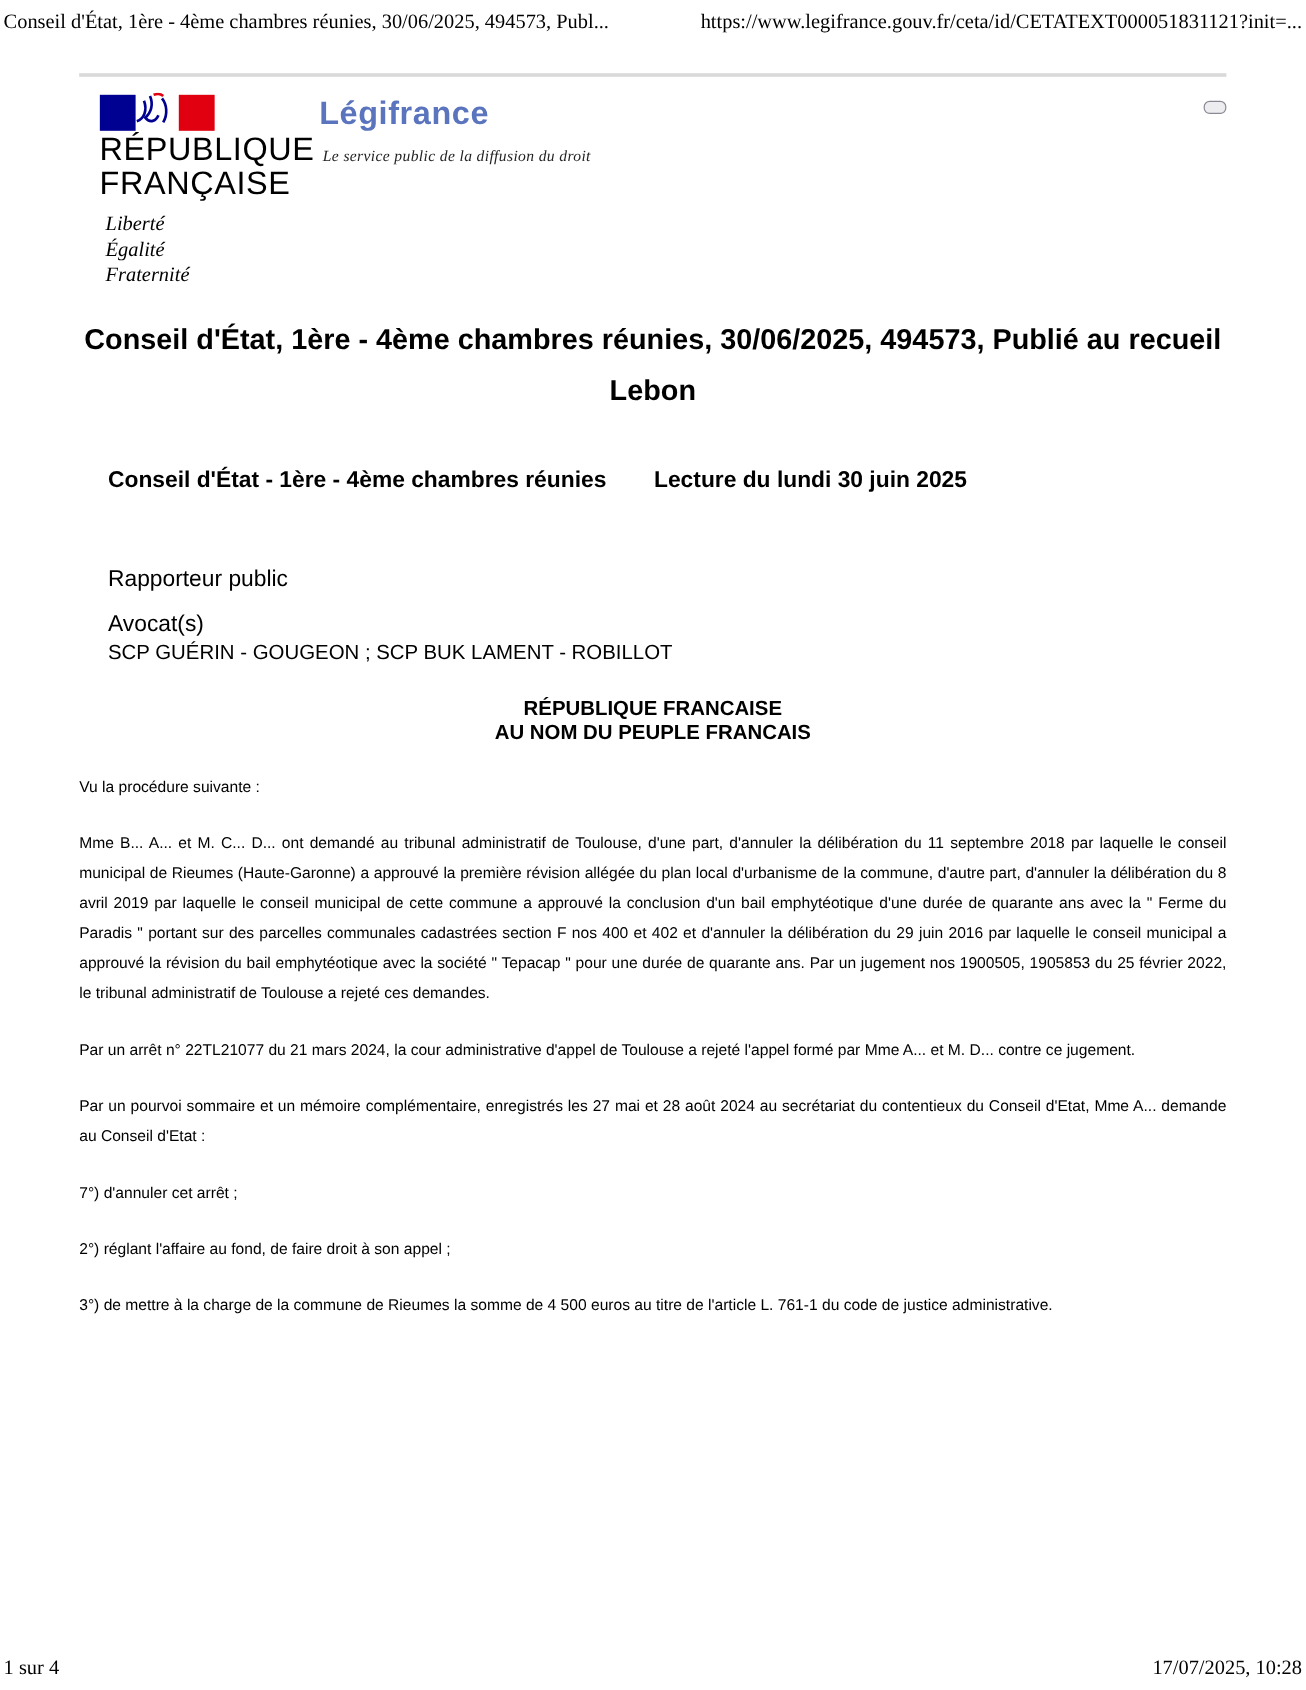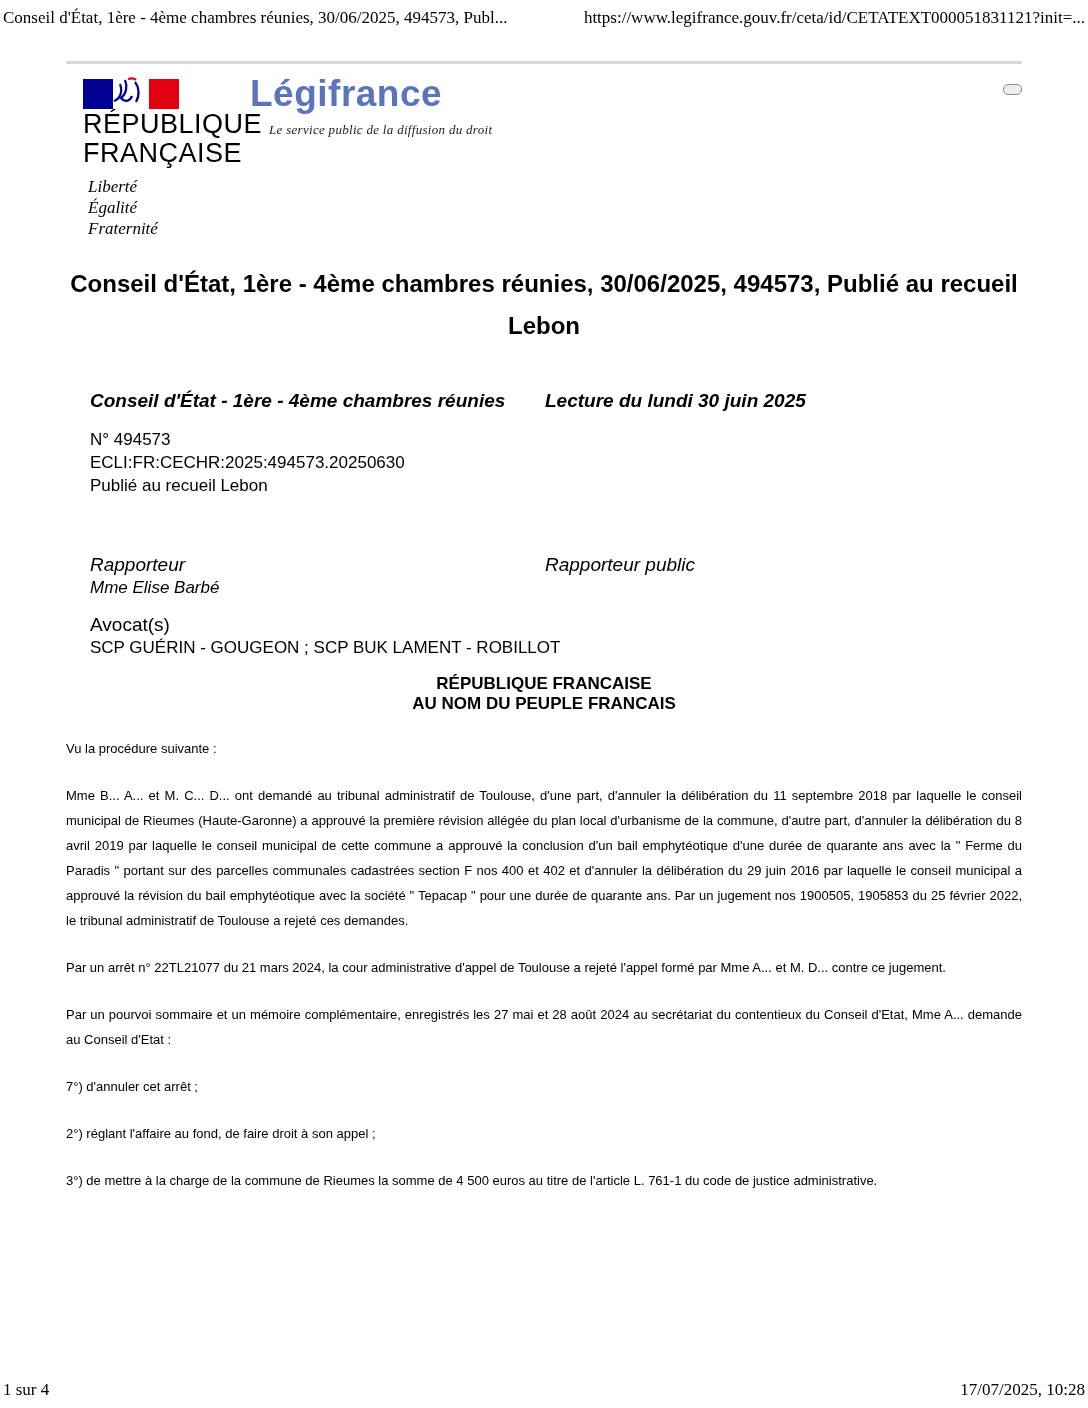--- a/index.html
+++ b/index.html
@@ -25,50 +25,50 @@
   .flag { position:absolute; left:17px; top:13px; }
   .republique {
     position:absolute; left:17px; top:46px; font-weight:normal;
     font-size:27px; line-height:29px; letter-spacing:0.5px; color:#000;
   }
   .devise {
     position:absolute; left:22px; top:112px; font-family:"Liberation Serif", serif;
     font-style:italic; font-size:17px; line-height:21px; white-space:pre-line;
   }
   .lf-name {
-    position:absolute; left:184px; top:8px; font-size:37px; font-weight:bold;
+    position:absolute; left:200px; top:8px; font-size:27px; font-weight:bold;
     color:#5b74be; letter-spacing:0.5px; line-height:44px;
   }
   .lf-tag {
     position:absolute; left:203px; top:58px; font-family:"Liberation Serif", serif;
     font-size:13px; color:#222; letter-spacing:0.3px;font-style:italic;
   }
   .pill {
     position:absolute; right:0; top:20px; width:17px; height:9px;
     border:1px solid #8a8a95; border-radius:5px; background:#ededf0; cursor:pointer;
   }
 
   .doc-title {
     margin:18px 0 0; text-align:center; font-size:24px;
     line-height:42px; font-weight:bold;
   }
 
   .meta { margin-top:40px; padding-left:24px; }
-  .meta-grid, .people-grid { display:grid; grid-template-columns:455px 1fr;font-style:italic; }
+  .meta-grid, .people-grid { display:grid; grid-template-columns:455px 1fr; }
   .meta-h { font-size:19px; font-weight:bold; line-height:28px; }
   .case-lines { margin-top:13px; }
   .case-lines div { font-size:17px; line-height:23px; }
   .people-grid { margin-top:56px; }
   .person-label { font-size:19px; line-height:24px; }
   .person-name { font-size:17px; line-height:22px; }
   .avocats { margin-top:14px; }
 
   .section-title { margin:24px 0 0; font-size:23px; font-weight:normal; line-height:27px; }
   .centered-head {
-    margin-top:15px; text-align:center; font-weight:bold; font-size:17px;
+    margin-top:26px; text-align:center; font-weight:bold; font-size:17px;
     line-height:20px; white-space:pre-line;
   }
   .body-text p {
     margin:22px 0 0; font-size:13px; line-height:25px; text-align:justify;
   }
 </style>
 </head>
 <body>
 
 <div class="page">
@@ -103,30 +103,21 @@
       <div class="pill"></div>
     </div>
 
     <h1 class="doc-title">Conseil d'État, 1ère - 4ème chambres réunies, 30/06/2025, 494573, Publié au recueil Lebon</h1>
 
     <section class="meta">
       <div class="meta-grid">
         <div class="meta-h">Conseil d'État - 1ère - 4ème chambres réunies</div>
         <div class="meta-h">Lecture du lundi 30 juin 2025</div>
       </div>
-      <div class="case-lines">
-        <div>N° 494573</div>
-        <div>ECLI:FR:CECHR:2025:494573.20250630</div>
-        <div>Publié au recueil Lebon</div>
-      </div>
       <div class="people-grid">
-        <div>
-          <div class="person-label">Rapporteur</div>
-          <div class="person-name">Mme Elise Barbé</div>
-        </div>
         <div>
           <div class="person-label">Rapporteur public</div>
         </div>
       </div>
       <div class="avocats">
         <div class="person-label">Avocat(s)</div>
         <div class="person-name">SCP GUÉRIN - GOUGEON ; SCP BUK LAMENT - ROBILLOT</div>
       </div>
     </section>
 

